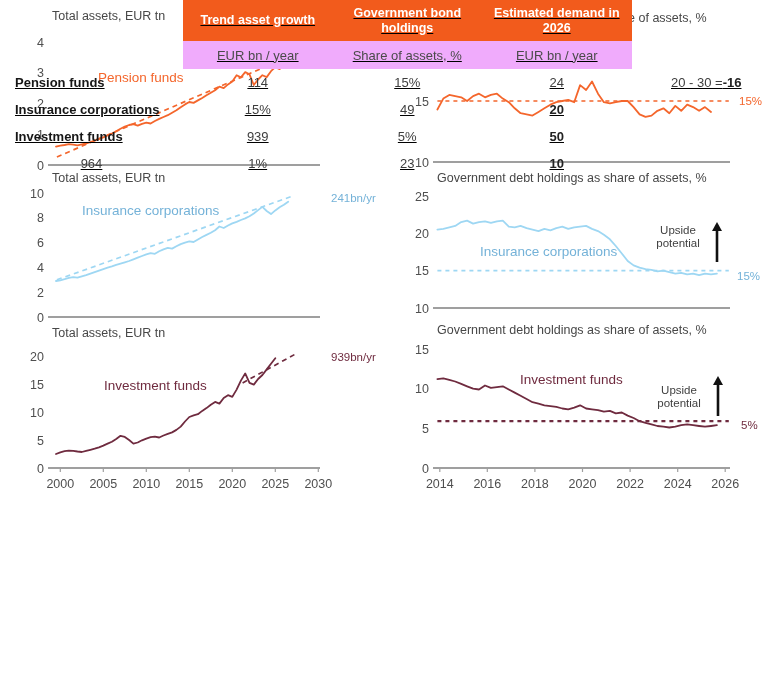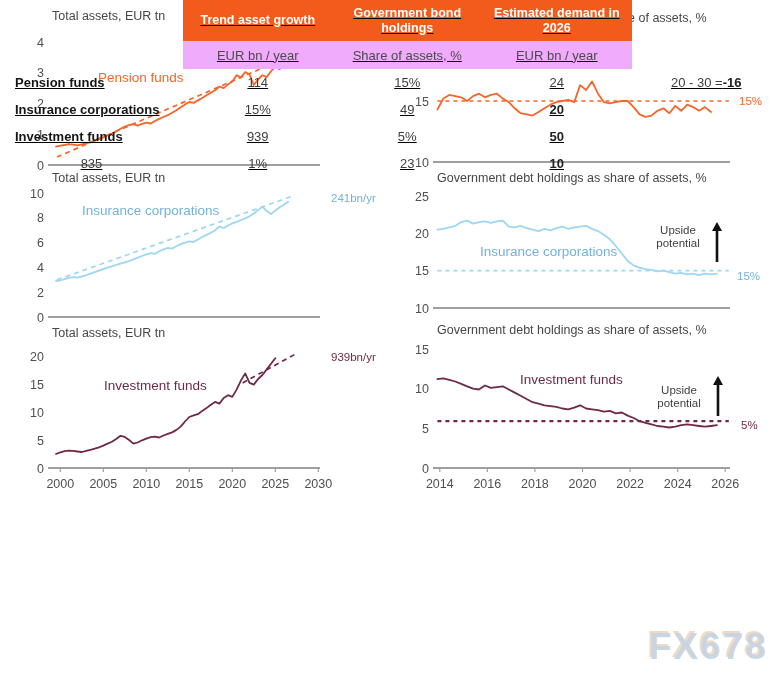--- a/index.html
+++ b/index.html
@@ -170,26 +170,25 @@
       <div class="trow">
         <div class="cell rowlabel">Investment funds</div>
         <div class="cell">939</div>
         <div class="cell">5%</div>
         <div class="cell demand">
             <span></span>
             <b>50</b>
           </div>
       </div>
       <div class="trow">
-        <div class="cell">835</div>
+        <div class="cell">964</div>
         <div class="cell">1%</div>
         <div class="cell">23</div>
         <div class="cell demand">
             <span></span>
             <b>10</b>
           </div>
       </div>
     </div>
   </div>
 
-  <div id="watermark">FX678</div>
 
 </div>
 
 </body></html>

